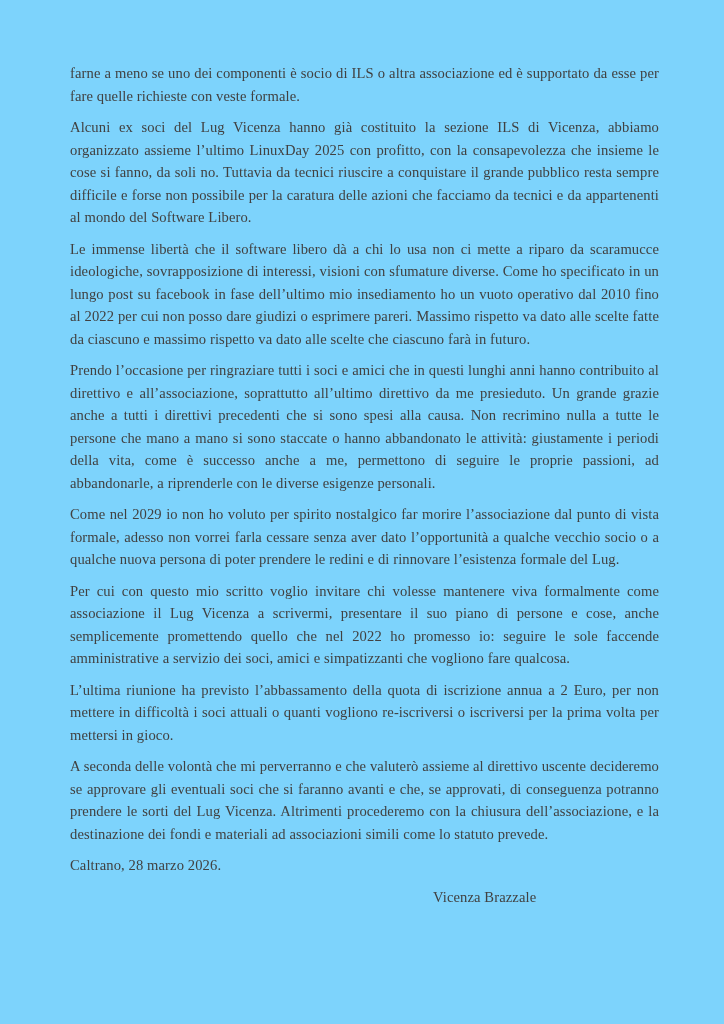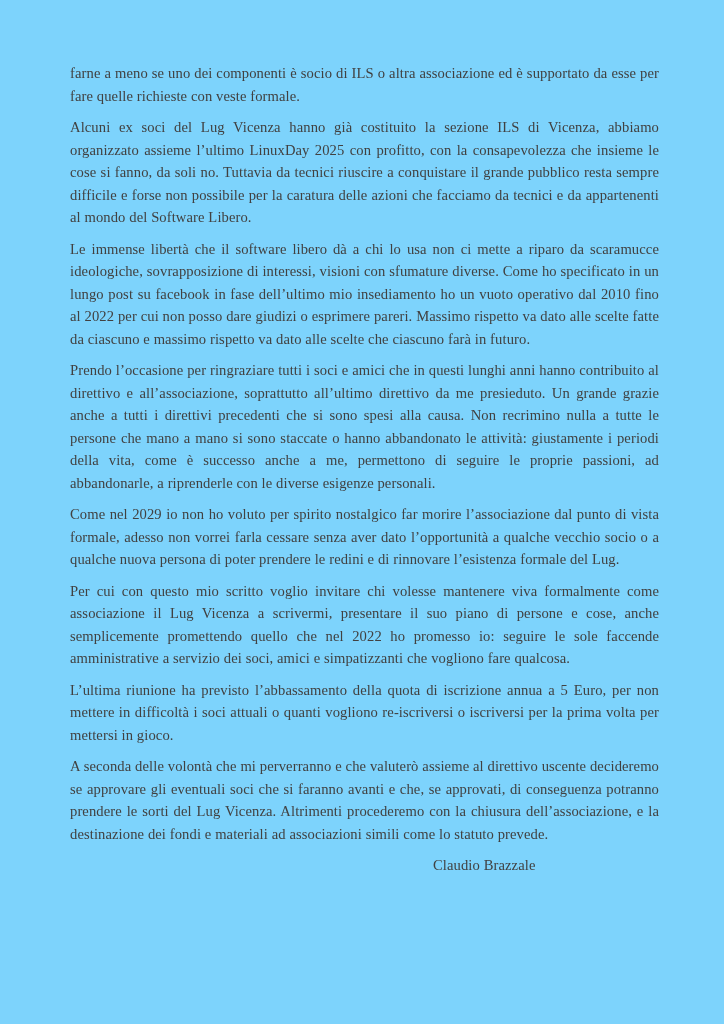--- a/index.html
+++ b/index.html
@@ -44,17 +44,18 @@
 <body>
 
 <div class="page" style="background: #7dd3fc; color: rgb(65, 65, 65);">
   <div class="letter-body">
     <p>farne a meno se uno dei componenti è socio di ILS o altra associazione ed è supportato da esse per fare quelle richieste con veste formale.</p>
     <p>Alcuni ex soci del Lug Vicenza hanno già costituito la sezione ILS di Vicenza, abbiamo organizzato assieme l’ultimo LinuxDay 2025 con profitto, con la consapevolezza che insieme le cose si fanno, da soli no. Tuttavia da tecnici riuscire a conquistare il grande pubblico resta sempre difficile e forse non possibile per la caratura delle azioni che facciamo da tecnici e da appartenenti al mondo del Software Libero.</p>
     <p>Le immense libertà che il software libero dà a chi lo usa non ci mette a riparo da scaramucce ideologiche, sovrapposizione di interessi, visioni con sfumature diverse. Come ho specificato in un lungo post su facebook in fase dell’ultimo mio insediamento ho un vuoto operativo dal 2010 fino al 2022 per cui non posso dare giudizi o esprimere pareri. Massimo rispetto va dato alle scelte fatte da ciascuno e massimo rispetto va dato alle scelte che ciascuno farà in futuro.</p>
     <p>Prendo l’occasione per ringraziare tutti i soci e amici che in questi lunghi anni hanno contribuito al direttivo e all’associazione, soprattutto all’ultimo direttivo da me presieduto. Un grande grazie anche a tutti i direttivi precedenti che si sono spesi alla causa. Non recrimino nulla a tutte le persone che mano a mano si sono staccate o hanno abbandonato le attività: giustamente i periodi della vita, come è successo anche a me, permettono di seguire le proprie passioni, ad abbandonarle, a riprenderle con le diverse esigenze personali.</p>
     <p>Come nel 2029 io non ho voluto per spirito nostalgico far morire l’associazione dal punto di vista formale, adesso non vorrei farla cessare senza aver dato l’opportunità a qualche vecchio socio o a qualche nuova persona di poter prendere le redini e di rinnovare l’esistenza formale del Lug.</p>
     <p>Per cui con questo mio scritto voglio invitare chi volesse mantenere viva formalmente come associazione il Lug Vicenza a scrivermi, presentare il suo piano di persone e cose, anche semplicemente promettendo quello che nel 2022 ho promesso io: seguire le sole faccende amministrative a servizio dei soci, amici e simpatizzanti che vogliono fare qualcosa.</p>
-    <p>L’ultima riunione ha previsto l’abbassamento della quota di iscrizione annua a 5 Euro, per non mettere in difficoltà i soci attuali o quanti vogliono re-iscriversi o iscriversi per la prima volta per mettersi in gioco.</p>
+    <p>L’ultima riunione ha previsto l’abbassamento della quota di iscrizione annua a 2 Euro, per non mettere in difficoltà i soci attuali o quanti vogliono re-iscriversi o iscriversi per la prima volta per mettersi in gioco.</p>
     <p>A seconda delle volontà che mi perverranno e che valuterò assieme al direttivo uscente decideremo se approvare gli eventuali soci che si faranno avanti e che, se approvati, di conseguenza potranno prendere le sorti del Lug Vicenza. Altrimenti procederemo con la chiusura dell’associazione, e la destinazione dei fondi e materiali ad associazioni simili come lo statuto prevede.</p>
-    <p class="signature">Claudio Brazzale</p>
+    <p class="dateline">Caltrano, 28 marzo 2026.</p>
+    <p class="signature">Vicenza Brazzale</p>
   </div>
 </div>
 
 </body></html>

